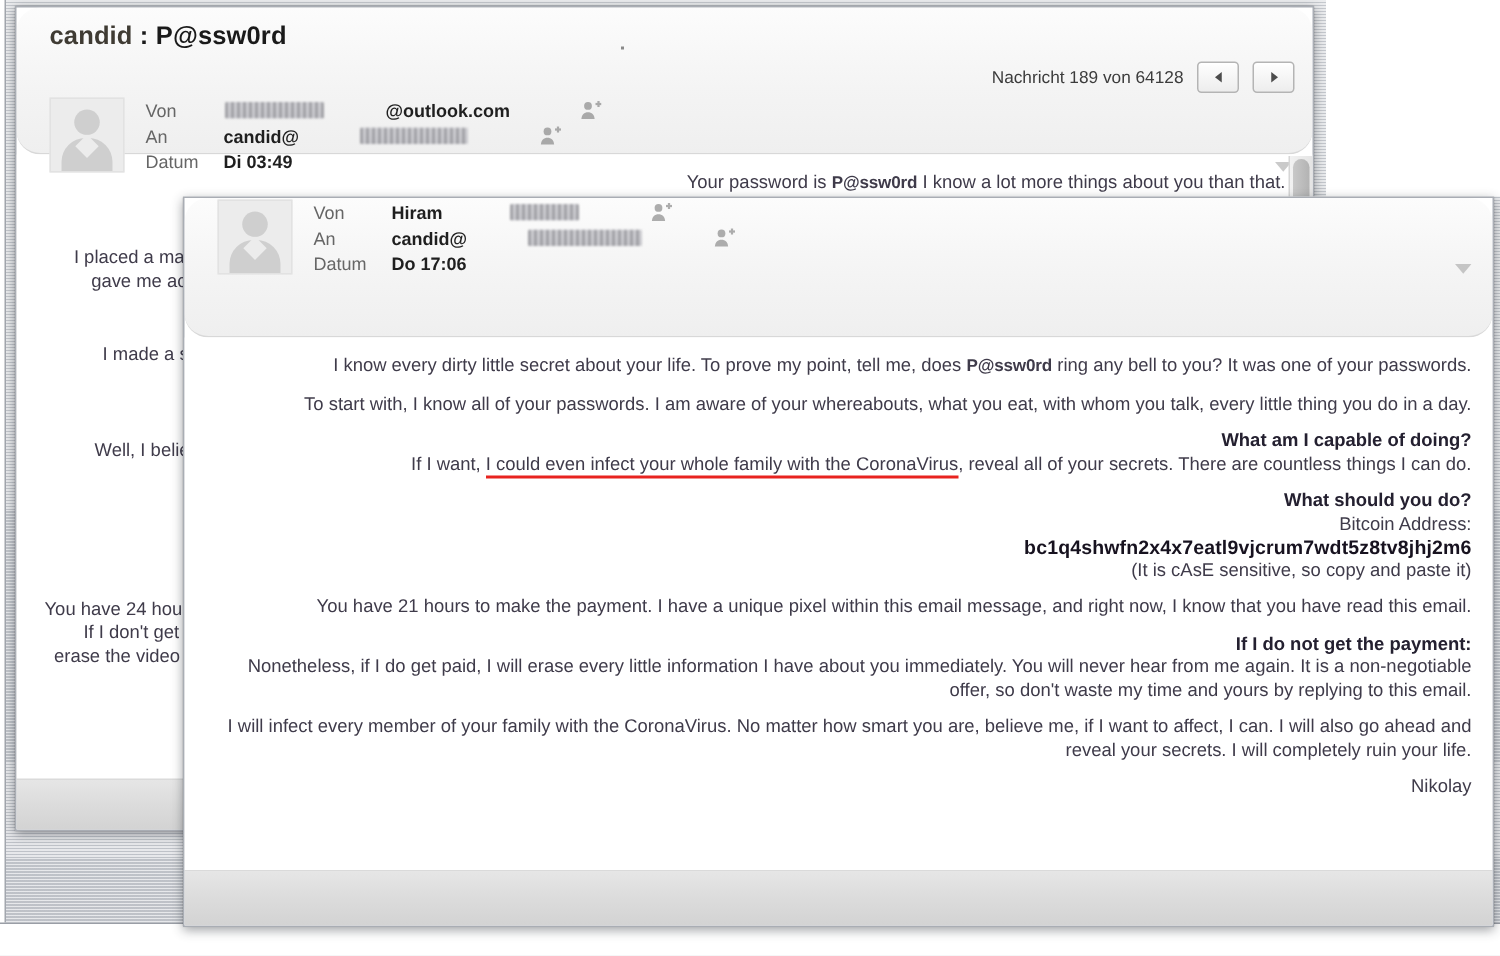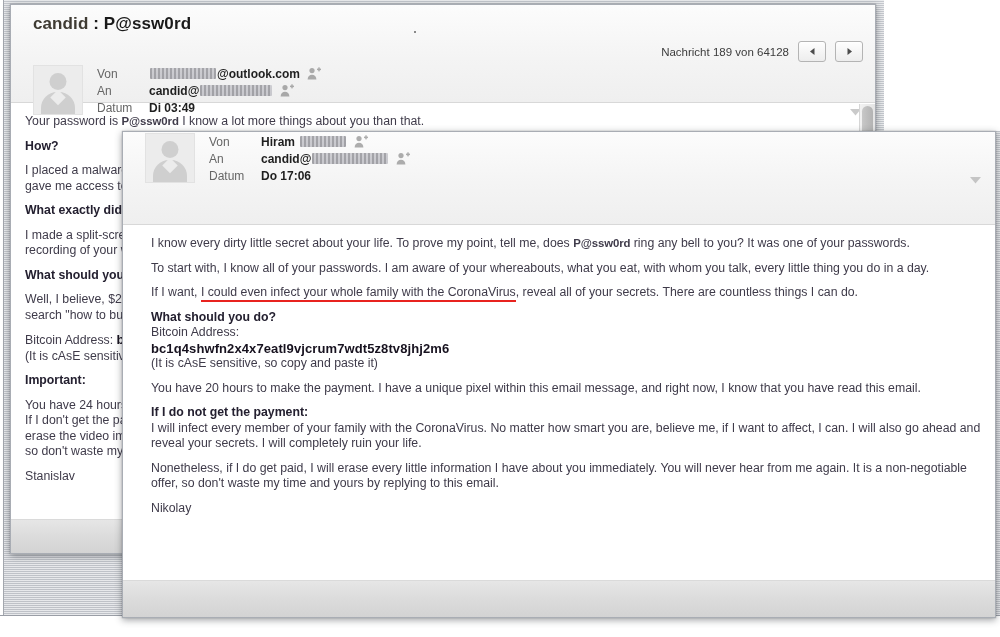--- a/index.html
+++ b/index.html
@@ -53,20 +53,21 @@
     box-shadow: 0 2px 7px rgba(40,44,52,.45), 0 0 1px rgba(0,0,0,.3);
     box-sizing: border-box;
     overflow: hidden;
   }
 
   .mail-header {
     background: linear-gradient(180deg, #fcfcfc 0%, #f4f4f4 55%, #efefef 100%);
     border-bottom: 1px solid #d8d8d8;
     position: relative;
     box-sizing: border-box;
+    border-radius: 16px;
   }
   .subject-row {
     display: flex;
     align-items: flex-start;
     justify-content: space-between;
     padding: 9px 12px 2px 22px;
   }
   .subject-line {
     font-size: 17px;
     font-weight: bold;
@@ -151,20 +152,21 @@
     color: #666666;
     flex: none;
   }
   .field-value {
     font-size: 12px;
     font-weight: bold;
     color: #1f1f1f;
     white-space: nowrap;
     display: flex;
     align-items: center;
+    gap: 40px;
   }
   .redacted {
     display: inline-block;
     height: 11px;
     margin: 0 1px;
     vertical-align: -1px;
     border-radius: 1px;
     background:
       repeating-linear-gradient(90deg, rgba(150,150,155,.75) 0px, rgba(150,150,155,.75) 2px, rgba(205,205,210,.55) 2px, rgba(205,205,210,.55) 4px),
       linear-gradient(180deg, #cfcfd3, #bfbfc4);
@@ -187,21 +189,21 @@
   
   .mail-body {
     background: #ffffff;
     color: #3f3b4a;
     font-size: 12.3px;
     line-height: 15.5px;
     padding: 12px 18px 10px 14px;
     box-sizing: border-box;
     overflow: hidden;
   }
-  .mail-body p { margin: 0 0 9px 0; }
+  .mail-body p { margin: 0 0 9px 0; text-align: right; }
   .mail-body .hd {
     font-weight: bold;
     color: #242030;
     margin: 0;
   }
   .mono-pass { font-size: 11.4px; font-weight: bold; letter-spacing: -.1px; }
   .btc-addr {
     font-weight: bold;
     font-size: 13px;
     color: #17121f;
@@ -429,32 +431,33 @@
           </svg>
       </span>
     </div>
   </div>
 
   <div class="mail-body">
     <p><span>I know every dirty little secret about your life. To prove my point, tell me, does </span><span class="mono-pass">P@ssw0rd</span><span> ring any bell to you? It was one of your passwords.</span></p>
 
     <p>To start with, I know all of your passwords. I am aware of your whereabouts, what you eat, with whom you talk, every little thing you do in a day.</p>
 
+    <p class="hd">What am I capable of doing?</p>
     <p><span>If I want, </span><span class="red-underline">I could even infect your whole family with the CoronaVirus</span><span>, reveal all of your secrets. There are countless things I can do.</span></p>
 
     <p class="hd">What should you do?</p>
 
     <p style="margin-bottom:0">Bitcoin Address:</p>
     <p class="btc-addr" style="margin-bottom:0">bc1q4shwfn2x4x7eatl9vjcrum7wdt5z8tv8jhj2m6</p>
     <p>(It is cAsE sensitive, so copy and paste it)</p>
 
-    <p>You have 20 hours to make the payment. I have a unique pixel within this email message, and right now, I know that you have read this email.</p>
+    <p>You have 21 hours to make the payment. I have a unique pixel within this email message, and right now, I know that you have read this email.</p>
 
     <p class="hd">If I do not get the payment:</p>
+    <p>Nonetheless, if I do get paid, I will erase every little information I have about you immediately. You will never hear from me again. It is a non-negotiable offer, so don't waste my time and yours by replying to this email.</p>
+
     <p>I will infect every member of your family with the CoronaVirus. No matter how smart you are, believe me, if I want to affect, I can. I will also go ahead and reveal your secrets. I will completely ruin your life.</p>
-
-    <p>Nonetheless, if I do get paid, I will erase every little information I have about you immediately. You will never hear from me again. It is a non-negotiable offer, so don't waste my time and yours by replying to this email.</p>
 
     <p>Nikolay</p>
   </div>
 
   <div class="window-footer"></div>
 </div>
 
 </body></html>

